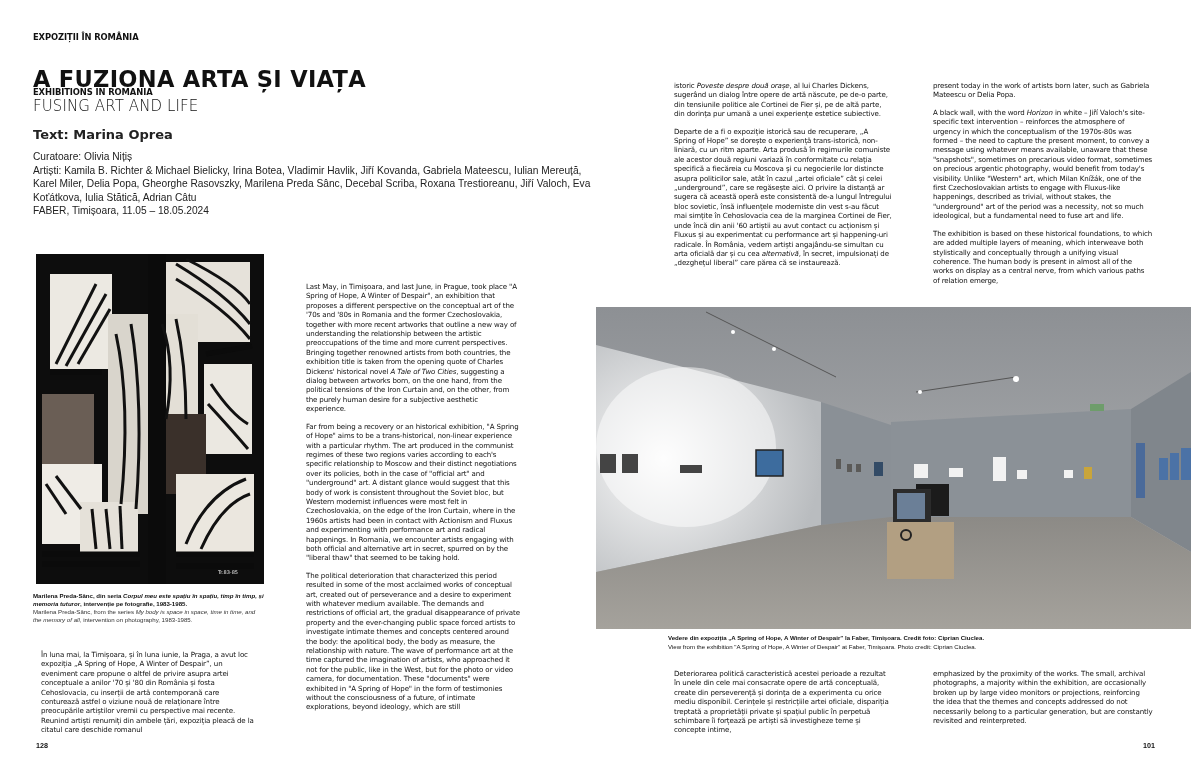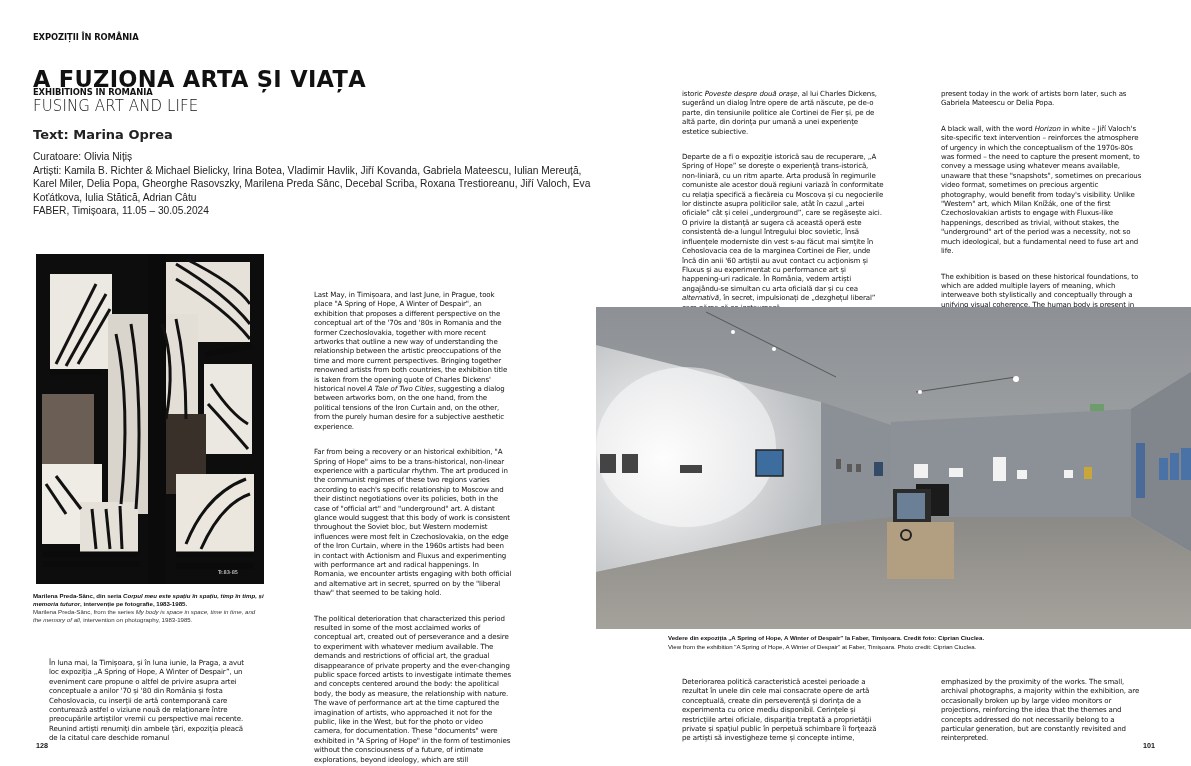--- a/index.html
+++ b/index.html
@@ -11,21 +11,21 @@
   .title-ro { left:33px; top:66px; font-size:22.5px; font-weight:bold; letter-spacing:0.3px; line-height:26px; color:#111; }
   .title-en { left:33px; top:93px; font-size:15px; font-weight:300; letter-spacing:0.1px; line-height:26px; color:#111; font-family:"DejaVu Sans", sans-serif; }
   .byline { left:33px; top:126px; font-size:13px; font-weight:bold; line-height:18px; color:#222; }
   .info { left:33px; top:150px; width:560px; font-family:"Liberation Sans", sans-serif; font-size:10.2px; line-height:13.6px; color:#222; }
   .info .sub { font-size:10.4px; letter-spacing:0.1px; }
   .artwork { left:36px; top:254px; width:228px; height:330px; background:#111; overflow:hidden; }
   .caption-left { left:33px; top:592px; width:232px; font-family:"Liberation Sans", sans-serif; font-size:6.1px; line-height:8.1px; color:#111; }
   .caption-left .ro { font-weight:bold; }
   .caption-left .en { color:#333; }
   .body-col { font-family:"DejaVu Sans", sans-serif; font-size:7.05px; line-height:9.4px; color:#111; letter-spacing:-0.12px; }
-  .body-col p { margin:16px; }
+  .body-col p { margin:8px; }
   .col1 { left:33px; top:642px; width:232px; }
   .col2 { left:298px; top:274px; width:230px; }
   .col3 { left:666px; top:73px; width:234px; }
   .col4 { left:925px; top:73px; width:236px; }
   .col3b { left:666px; top:661px; width:234px; }
   .col4b { left:925px; top:661px; width:236px; }
   .page-num { font-family:"Liberation Sans", sans-serif; font-size:7.2px; font-weight:bold; color:#111; }
   .pn-left { left:36px; top:741px; }
   .pn-right { left:1143px; top:741px; }
   .photo { left:596px; top:307px; width:595px; height:322px; overflow:hidden; background:#8a8d90; }
@@ -41,21 +41,21 @@
   <div>EXHIBITIONS IN ROMANIA</div>
 </div>
 
 <div class="abs title-ro">A FUZIONA ARTA ȘI VIAȚA</div>
 <div class="abs title-en">FUSING ART AND LIFE</div>
 <div class="abs byline">Text: Marina Oprea</div>
 
 <div class="abs info">
   <div>Curatoare: Olivia Nițiș</div>
   <div>Artiști: Kamila B. Richter &amp; Michael Bielicky, Irina Botea, Vladimir Havlik, Jiří Kovanda, Gabriela Mateescu, Iulian Mereuță, Karel Miler, Delia Popa, Gheorghe Rasovszky, Marilena Preda Sânc, Decebal Scriba, Roxana Trestioreanu, Jiří Valoch, Eva Koťátkova, Iulia Stătică, Adrian Câtu</div>
-  <div>FABER, Timișoara, 11.05 – 30.05.2024</div>
+  <div>FABER, Timișoara, 11.05 – 18.05.2024</div>
 </div>
 
 <div class="abs artwork">
   <svg width="228" height="330" viewBox="0 0 228 330">
     <rect x="0" y="0" width="228" height="330" fill="#0d0d0d"></rect>
     <rect x="14" y="20" width="62" height="95" fill="#ece9e2"></rect>
     <rect x="130" y="8" width="84" height="80" fill="#e6e2da"></rect>
     <rect x="72" y="60" width="45" height="200" fill="#d9d5cc"></rect>
     <rect x="122" y="60" width="40" height="110" fill="#e3dfd6"></rect>
     <rect x="6" y="140" width="52" height="70" fill="#6a5e55"></rect>

